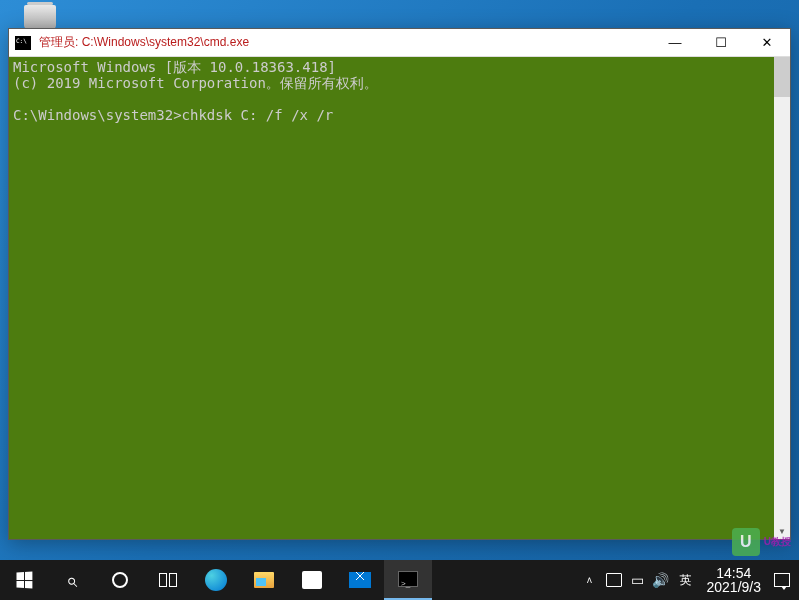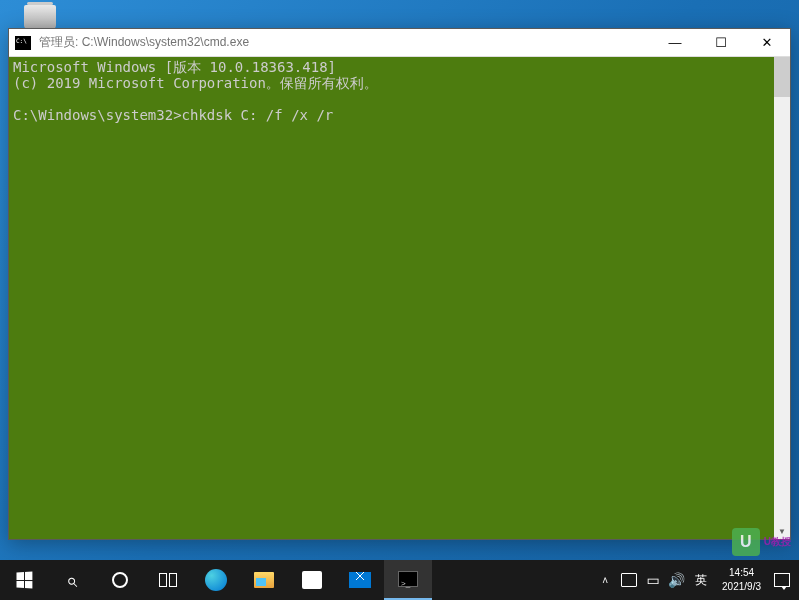--- a/index.html
+++ b/index.html
@@ -71,21 +71,21 @@
       color: #fff;
       font-size: 6px;
       position: absolute;
       top: 1px;
       left: 1px;
       font-family: monospace;
     }
     .titlebar-text {
       flex: 1;
       font-size: 12px;
-      color: #737373;
+      color: #b91c1c;
       padding-left: 2px;
     }
     .titlebar-buttons {
       display: flex;
     }
     .titlebar-btn {
       width: 46px;
       height: 28px;
       display: flex;
       align-items: center;
@@ -265,21 +265,21 @@
       justify-content: center;
       cursor: pointer;
       font-size: 14px;
     }
     .chevron-up { font-size: 10px; }
     .ime-text { font-size: 12px; padding: 0 3px; }
     
     .clock {
       text-align: center;
       padding: 0 6px;
-      font-size: 10px;
+      font-size: 14px;
       line-height: 14px;
       cursor: pointer;
     }
     
     .watermark {
       position: absolute;
       right: 8px;
       bottom: 44px;
       display: flex;
       align-items: center;

